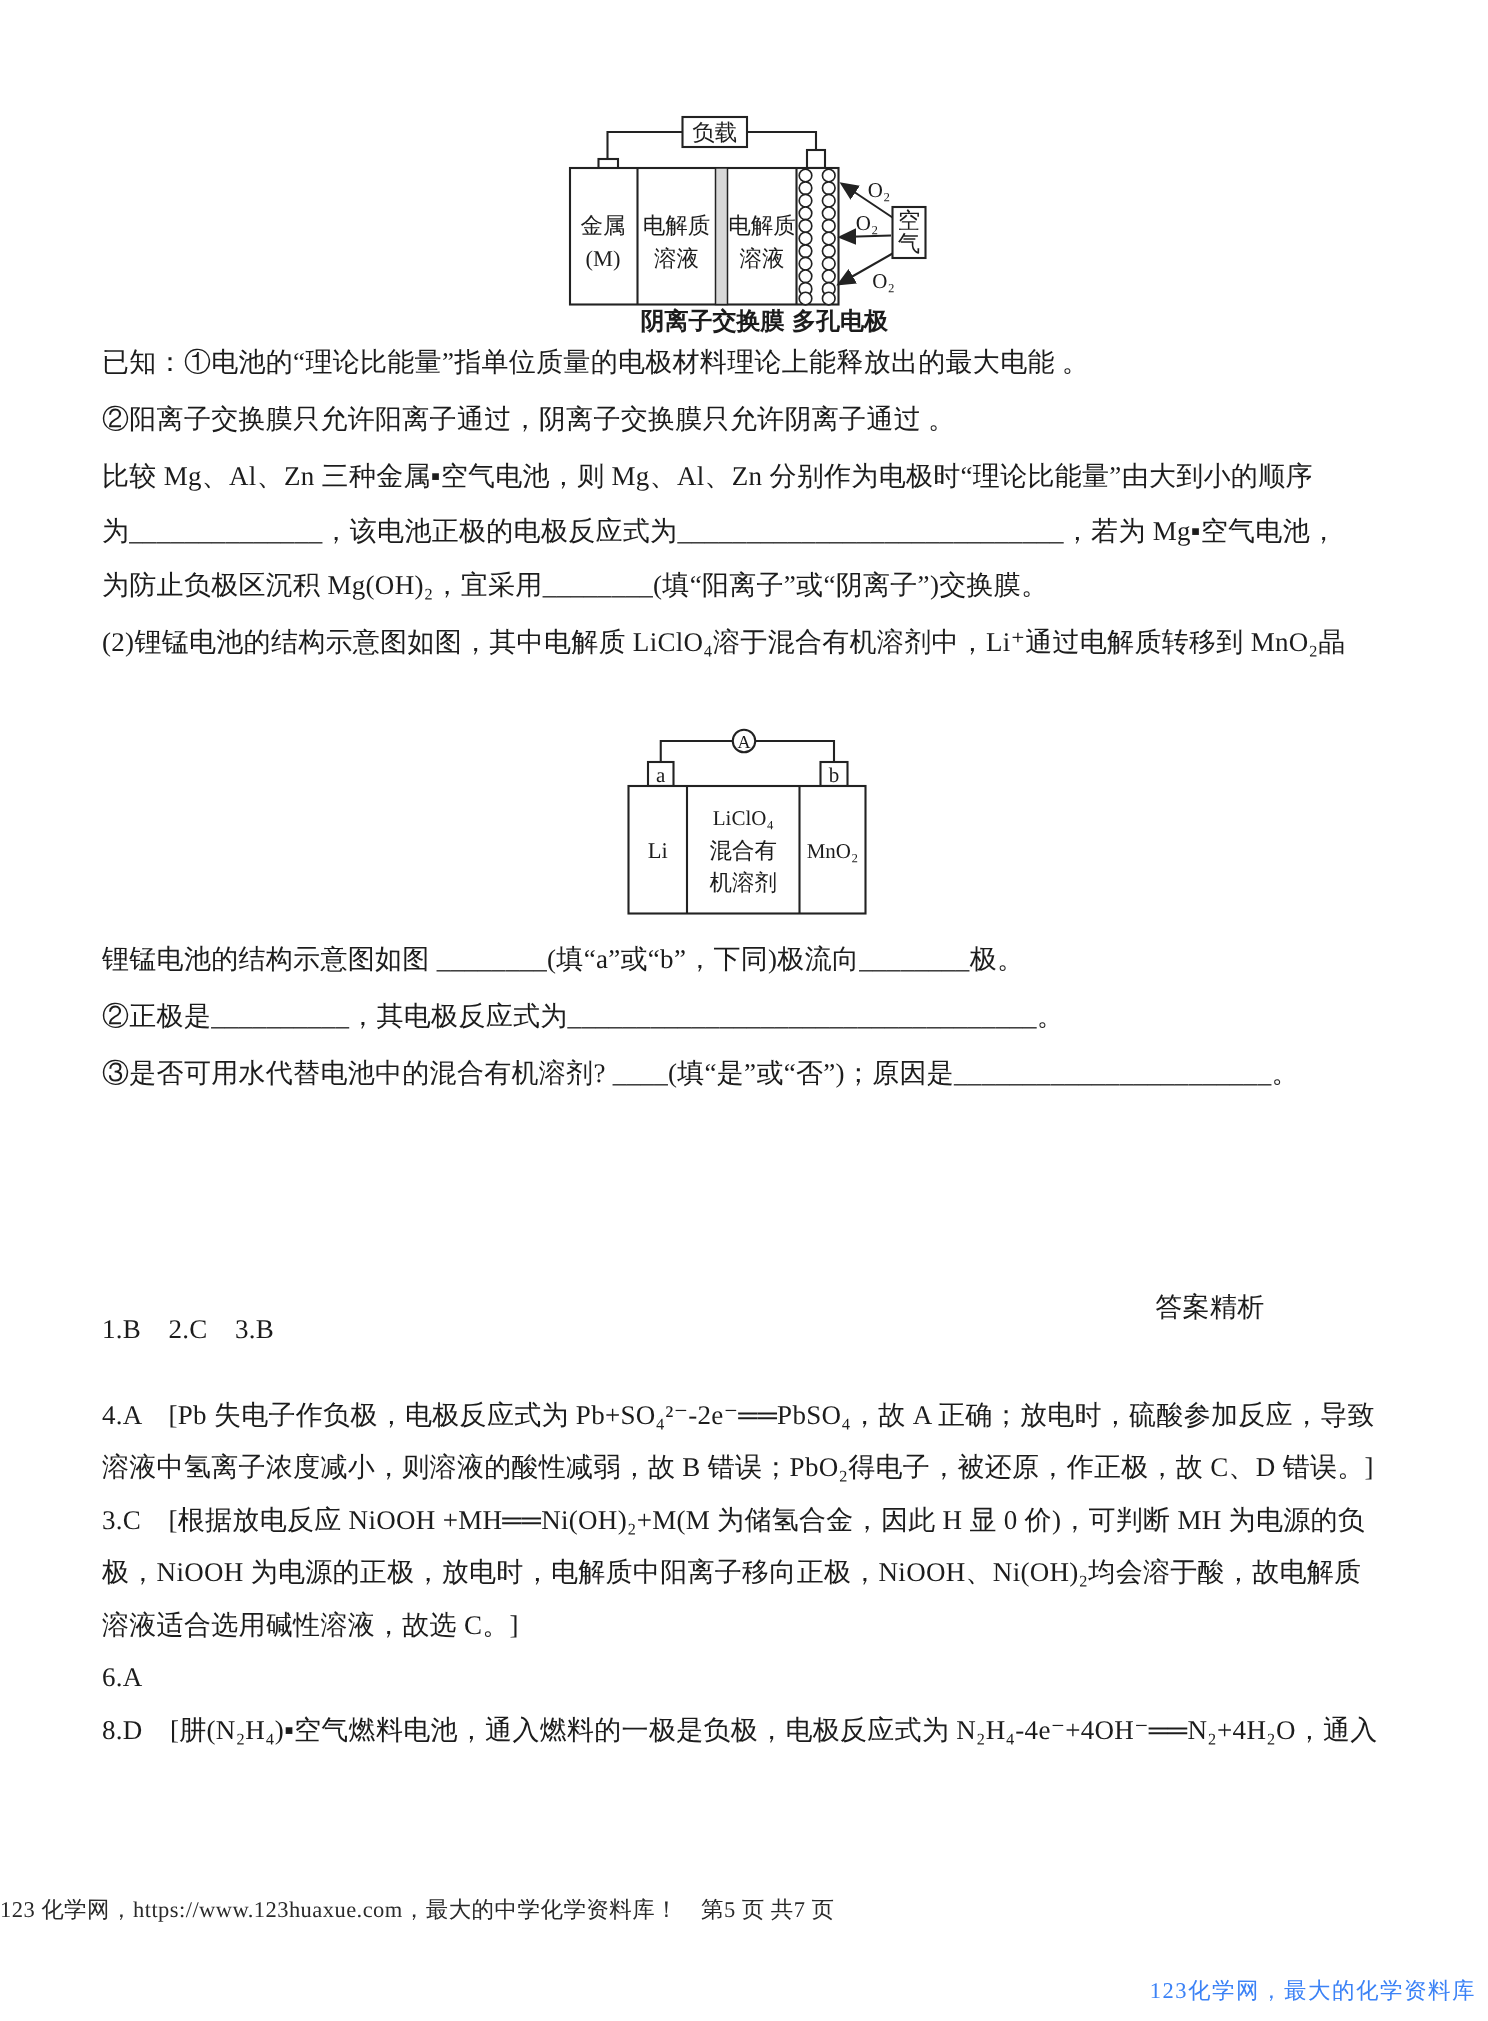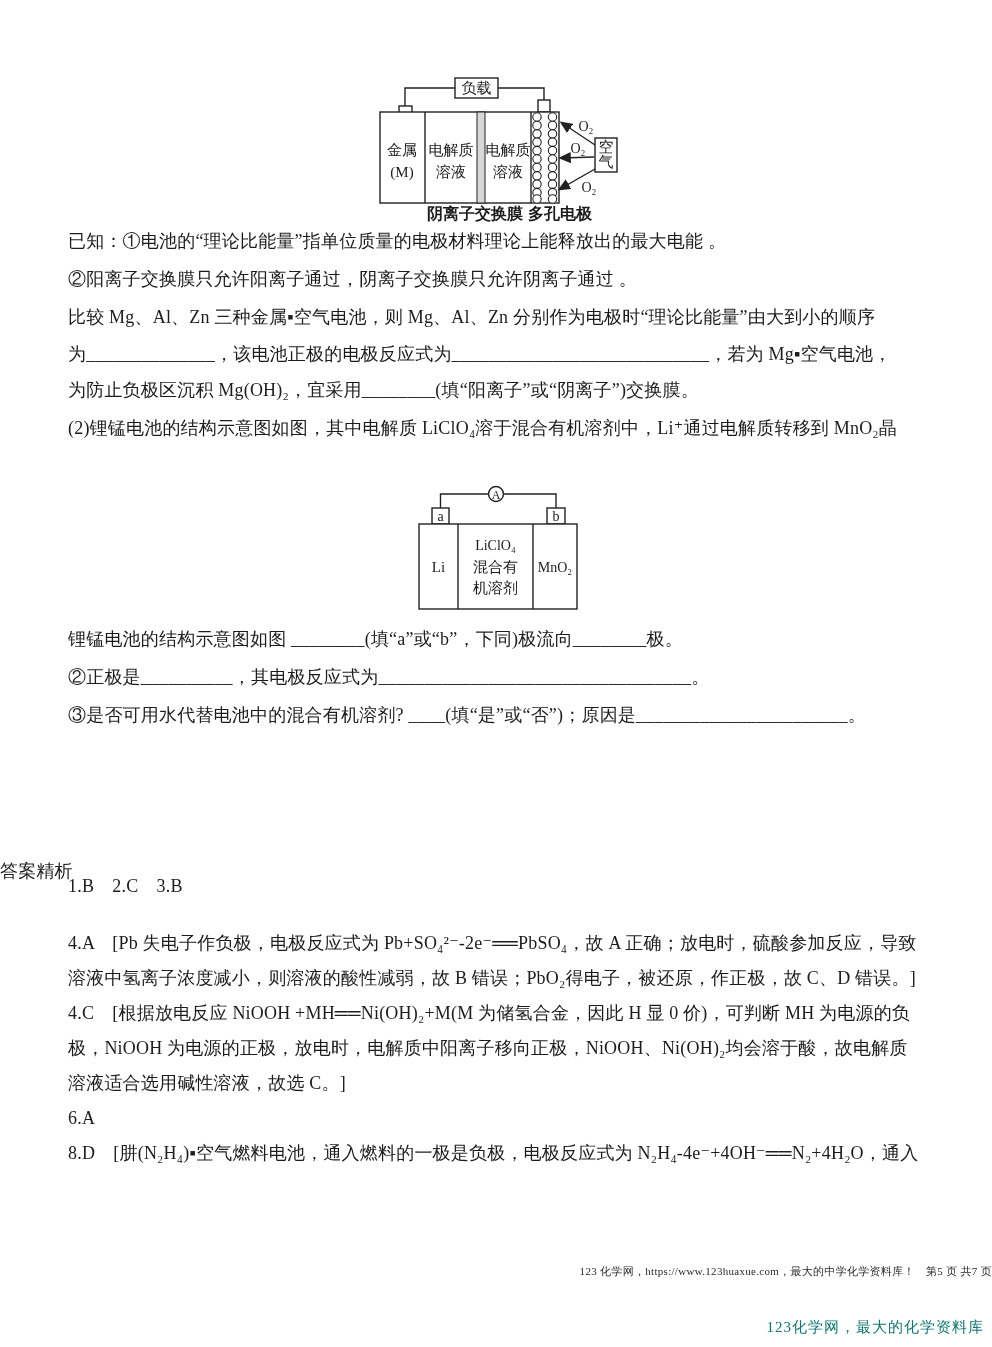--- a/index.html
+++ b/index.html
@@ -5,28 +5,28 @@
   html,body{margin:0;padding:0;}
   body{
     width:992px;height:1347px;background:#ffffff;position:relative;overflow:hidden;
     font-family:"Liberation Serif","DejaVu Serif",serif;color:#1c1c1c;
   }
   .page{position:absolute;inset:0;}
   .line{
     position:absolute;left:68px;width:900px;font-size:18px;line-height:22px;
     white-space:nowrap;letter-spacing:0.2px;
   }
-  .centered{left:0;width:843px;text-align:left;}
+  .centered{left:0;width:843px;text-align:right;}
   .answers-heading{font-size:18px;}
   .footer{
-    position:absolute;left:0;top:1264px;width:992px;text-align:right;
-    font-size:11px;color:#2a2a2a;letter-spacing:0.3px;
+    position:absolute;left:0;top:1264px;width:992px;text-align:left;
+    font-size:15px;color:#2a2a2a;letter-spacing:0.3px;
   }
   .watermark{
-    position:absolute;right:8px;top:1318px;font-size:15px;color:#0f766e;
+    position:absolute;right:8px;top:1318px;font-size:15px;color:#3b82f6;
     letter-spacing:1px;
   }
   svg{position:absolute;}
   svg text{
     font-family:"Liberation Serif","DejaVu Serif",serif;fill:#1c1c1c;
   }
   .diag-stroke{stroke:#222222;stroke-width:1.4;fill:none;}
   .diag-fill-white{fill:#ffffff;stroke:#222222;stroke-width:1.4;}
   .membrane{fill:#d8d8d8;stroke:#222222;stroke-width:1;}
   .coil{fill:#ffffff;stroke:#222222;stroke-width:1.1;}
@@ -130,21 +130,21 @@
   </svg>
 
   <div class="line" style="top:628px">锂锰电池的结构示意图如图 ________(填“a”或“b”，下同)极流向________极。</div>
   <div class="line" style="top:666px">②正极是__________，其电极反应式为__________________________________。</div>
   <div class="line" style="top:704px">③是否可用水代替电池中的混合有机溶剂? ____(填“是”或“否”)；原因是_______________________。</div>
 
   <div class="line centered answers-heading" style="top:860px">答案精析</div>
   <div class="line" style="top:875px">1.B　2.C　3.B</div>
   <div class="line" style="top:932px">4.A　[Pb 失电子作负极，电极反应式为 Pb+SO₄²⁻-2e⁻══PbSO₄，故 A 正确；放电时，硫酸参加反应，导致</div>
   <div class="line" style="top:967px">溶液中氢离子浓度减小，则溶液的酸性减弱，故 B 错误；PbO₂得电子，被还原，作正极，故 C、D 错误。]</div>
-  <div class="line" style="top:1002px">4.C　[根据放电反应 NiOOH +MH══Ni(OH)₂+M(M 为储氢合金，因此 H 显 0 价)，可判断 MH 为电源的负</div>
+  <div class="line" style="top:1002px">3.C　[根据放电反应 NiOOH +MH══Ni(OH)₂+M(M 为储氢合金，因此 H 显 0 价)，可判断 MH 为电源的负</div>
   <div class="line" style="top:1037px">极，NiOOH 为电源的正极，放电时，电解质中阳离子移向正极，NiOOH、Ni(OH)₂均会溶于酸，故电解质</div>
   <div class="line" style="top:1072px">溶液适合选用碱性溶液，故选 C。]</div>
   <div class="line" style="top:1107px">6.A</div>
   <div class="line" style="top:1142px">8.D　[肼(N₂H₄)▪空气燃料电池，通入燃料的一极是负极，电极反应式为 N₂H₄-4e⁻+4OH⁻══N₂+4H₂O，通入</div>
 
   <div class="footer">123 化学网，https://www.123huaxue.com，最大的中学化学资料库！　第5 页 共7 页</div>
   <div class="watermark">123化学网，最大的化学资料库</div>
 
 </div>
 

